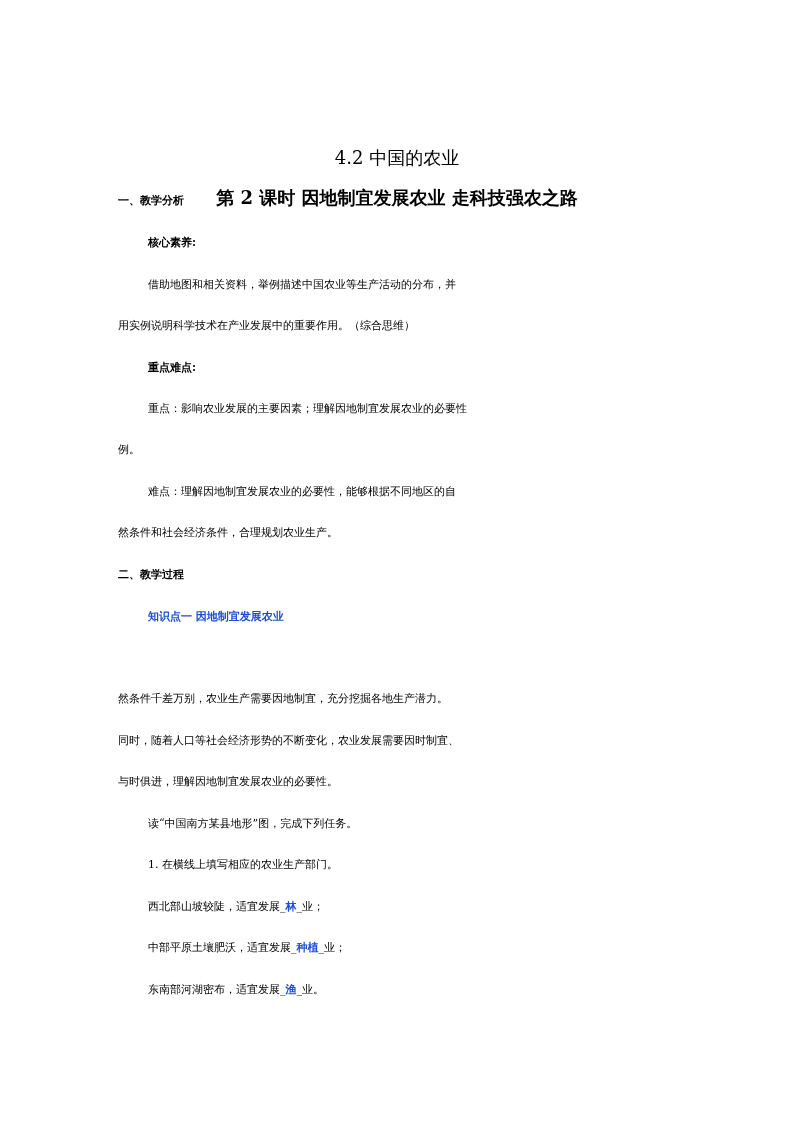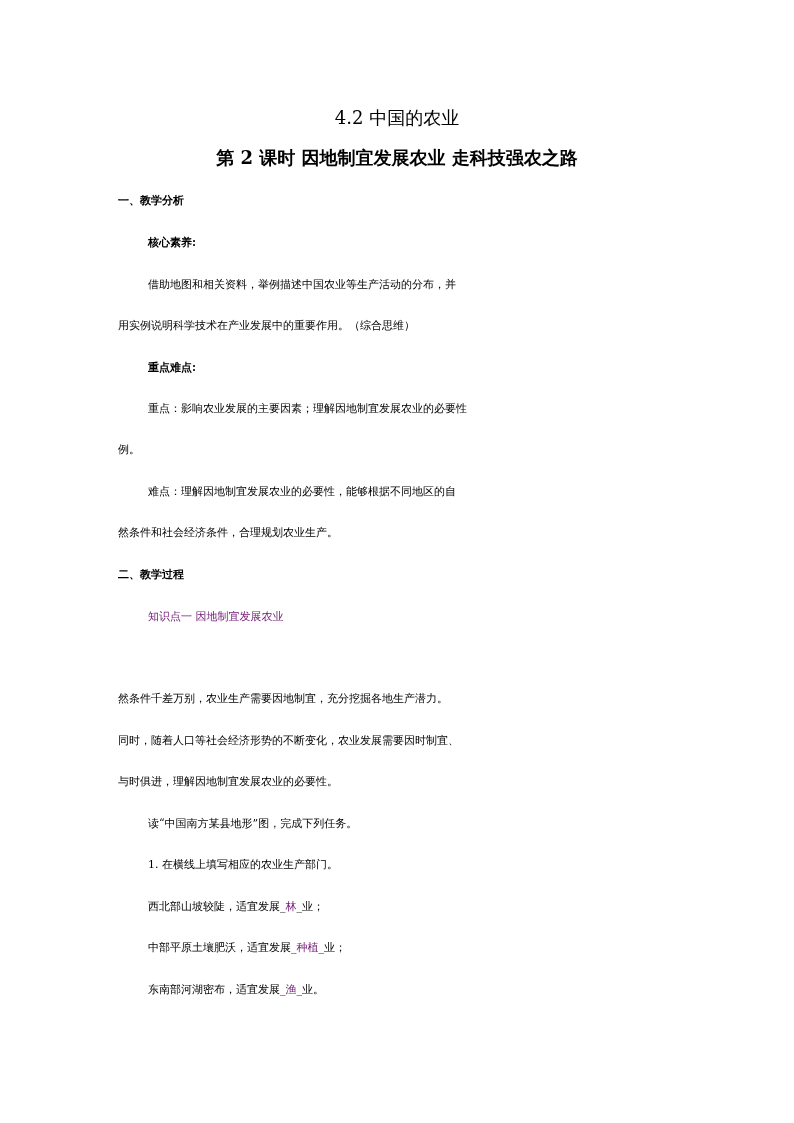--- a/index.html
+++ b/index.html
@@ -2,23 +2,23 @@
 <html><head>
 <meta charset="utf-8">
 <style>
   html, body { margin: 0; padding: 0; background: #ffffff; }
   body { width: 794px; height: 1123px; position: relative; overflow: hidden;
          font-family: "DejaVu Serif", "Liberation Serif", serif; color: #000; }
   .page { position: absolute; left: 0; top: 0; width: 794px; height: 1123px; }
   .line { position: absolute; left: 118px; width: 560px; font-size: 11px; line-height: 22px; white-space: nowrap; }
   .indent { left: 148px; }
   .center { left: 0; width: 794px; text-align: center; }
-  .title { font-size: 18px; }
+  .title { font-size: 18px; margin-top: 40px; }
   .bold { font-weight: bold; }
-  .red { color: #701a75; }
+  .red { color: #1d4ed8; font-weight: bold; }
 </style>
 </head>
 <body>
 
 <div class="page">
 
   <div class="line center title" style="top:107px;">4.2  中国的农业</div>
   <div class="line center title bold" style="top:147px;">第 2 课时  因地制宜发展农业  走科技强农之路</div>
 
   <div class="line bold" style="top:190px;">一、教学分析</div>

